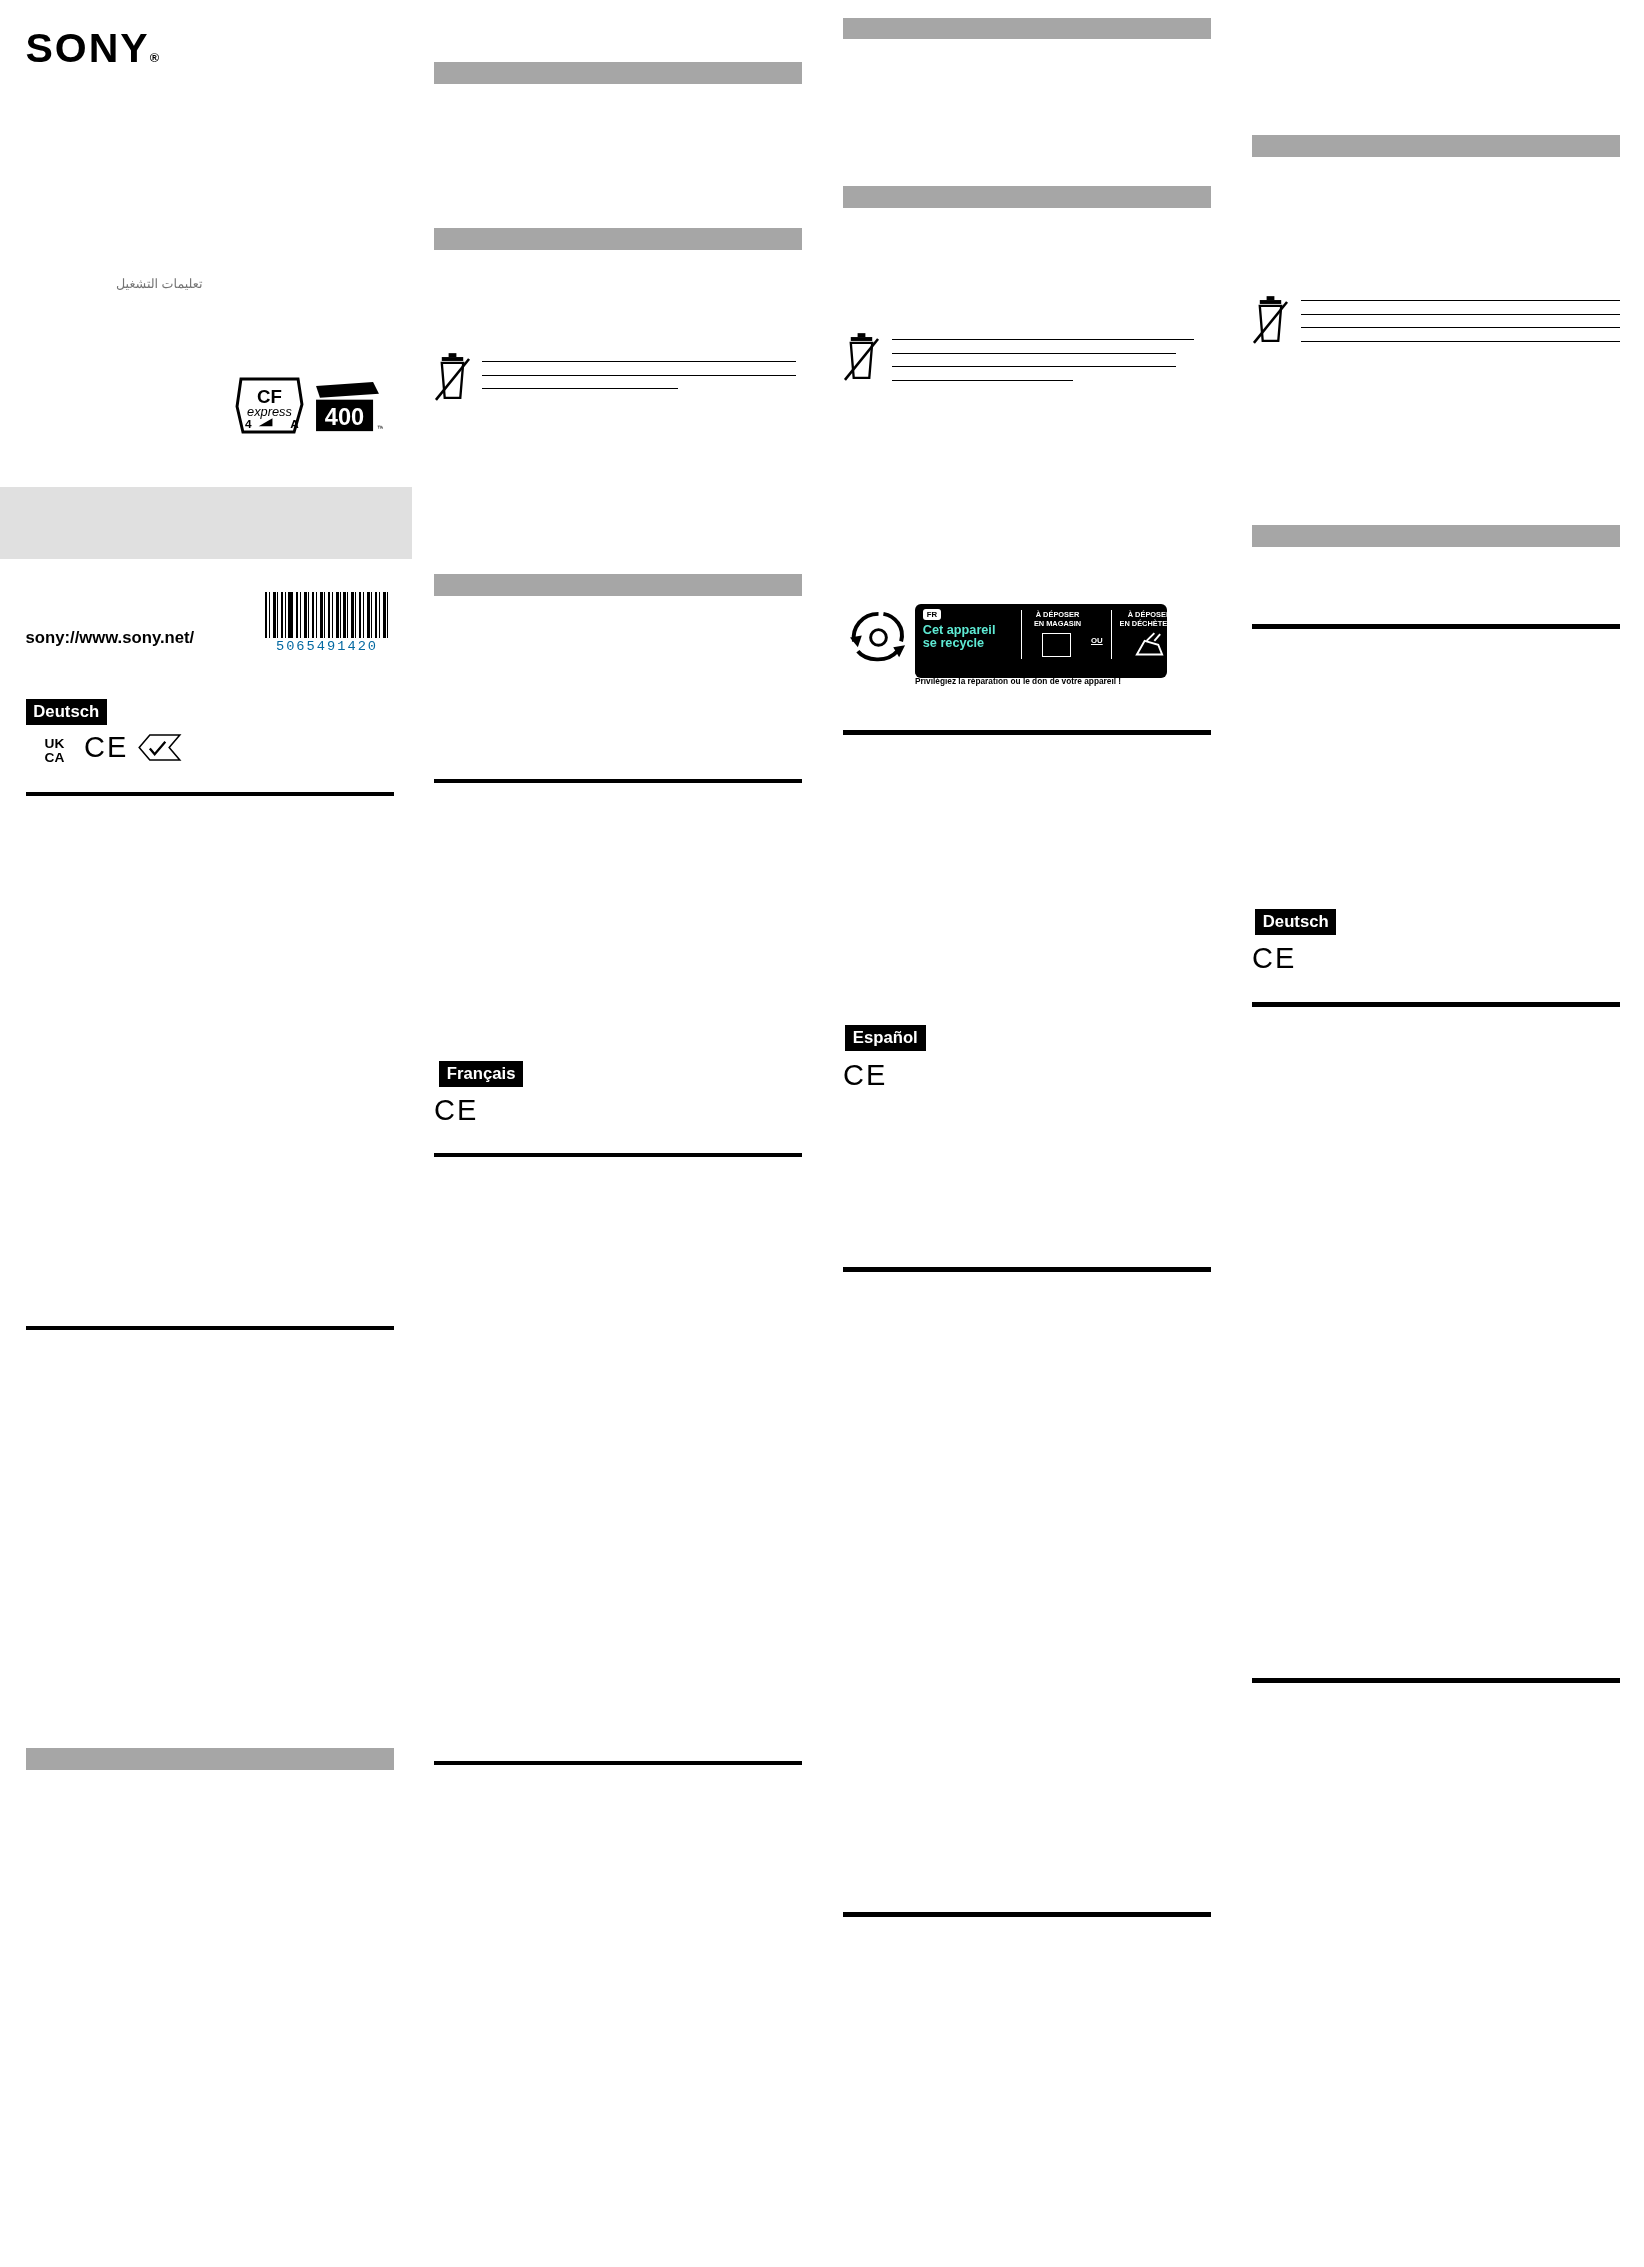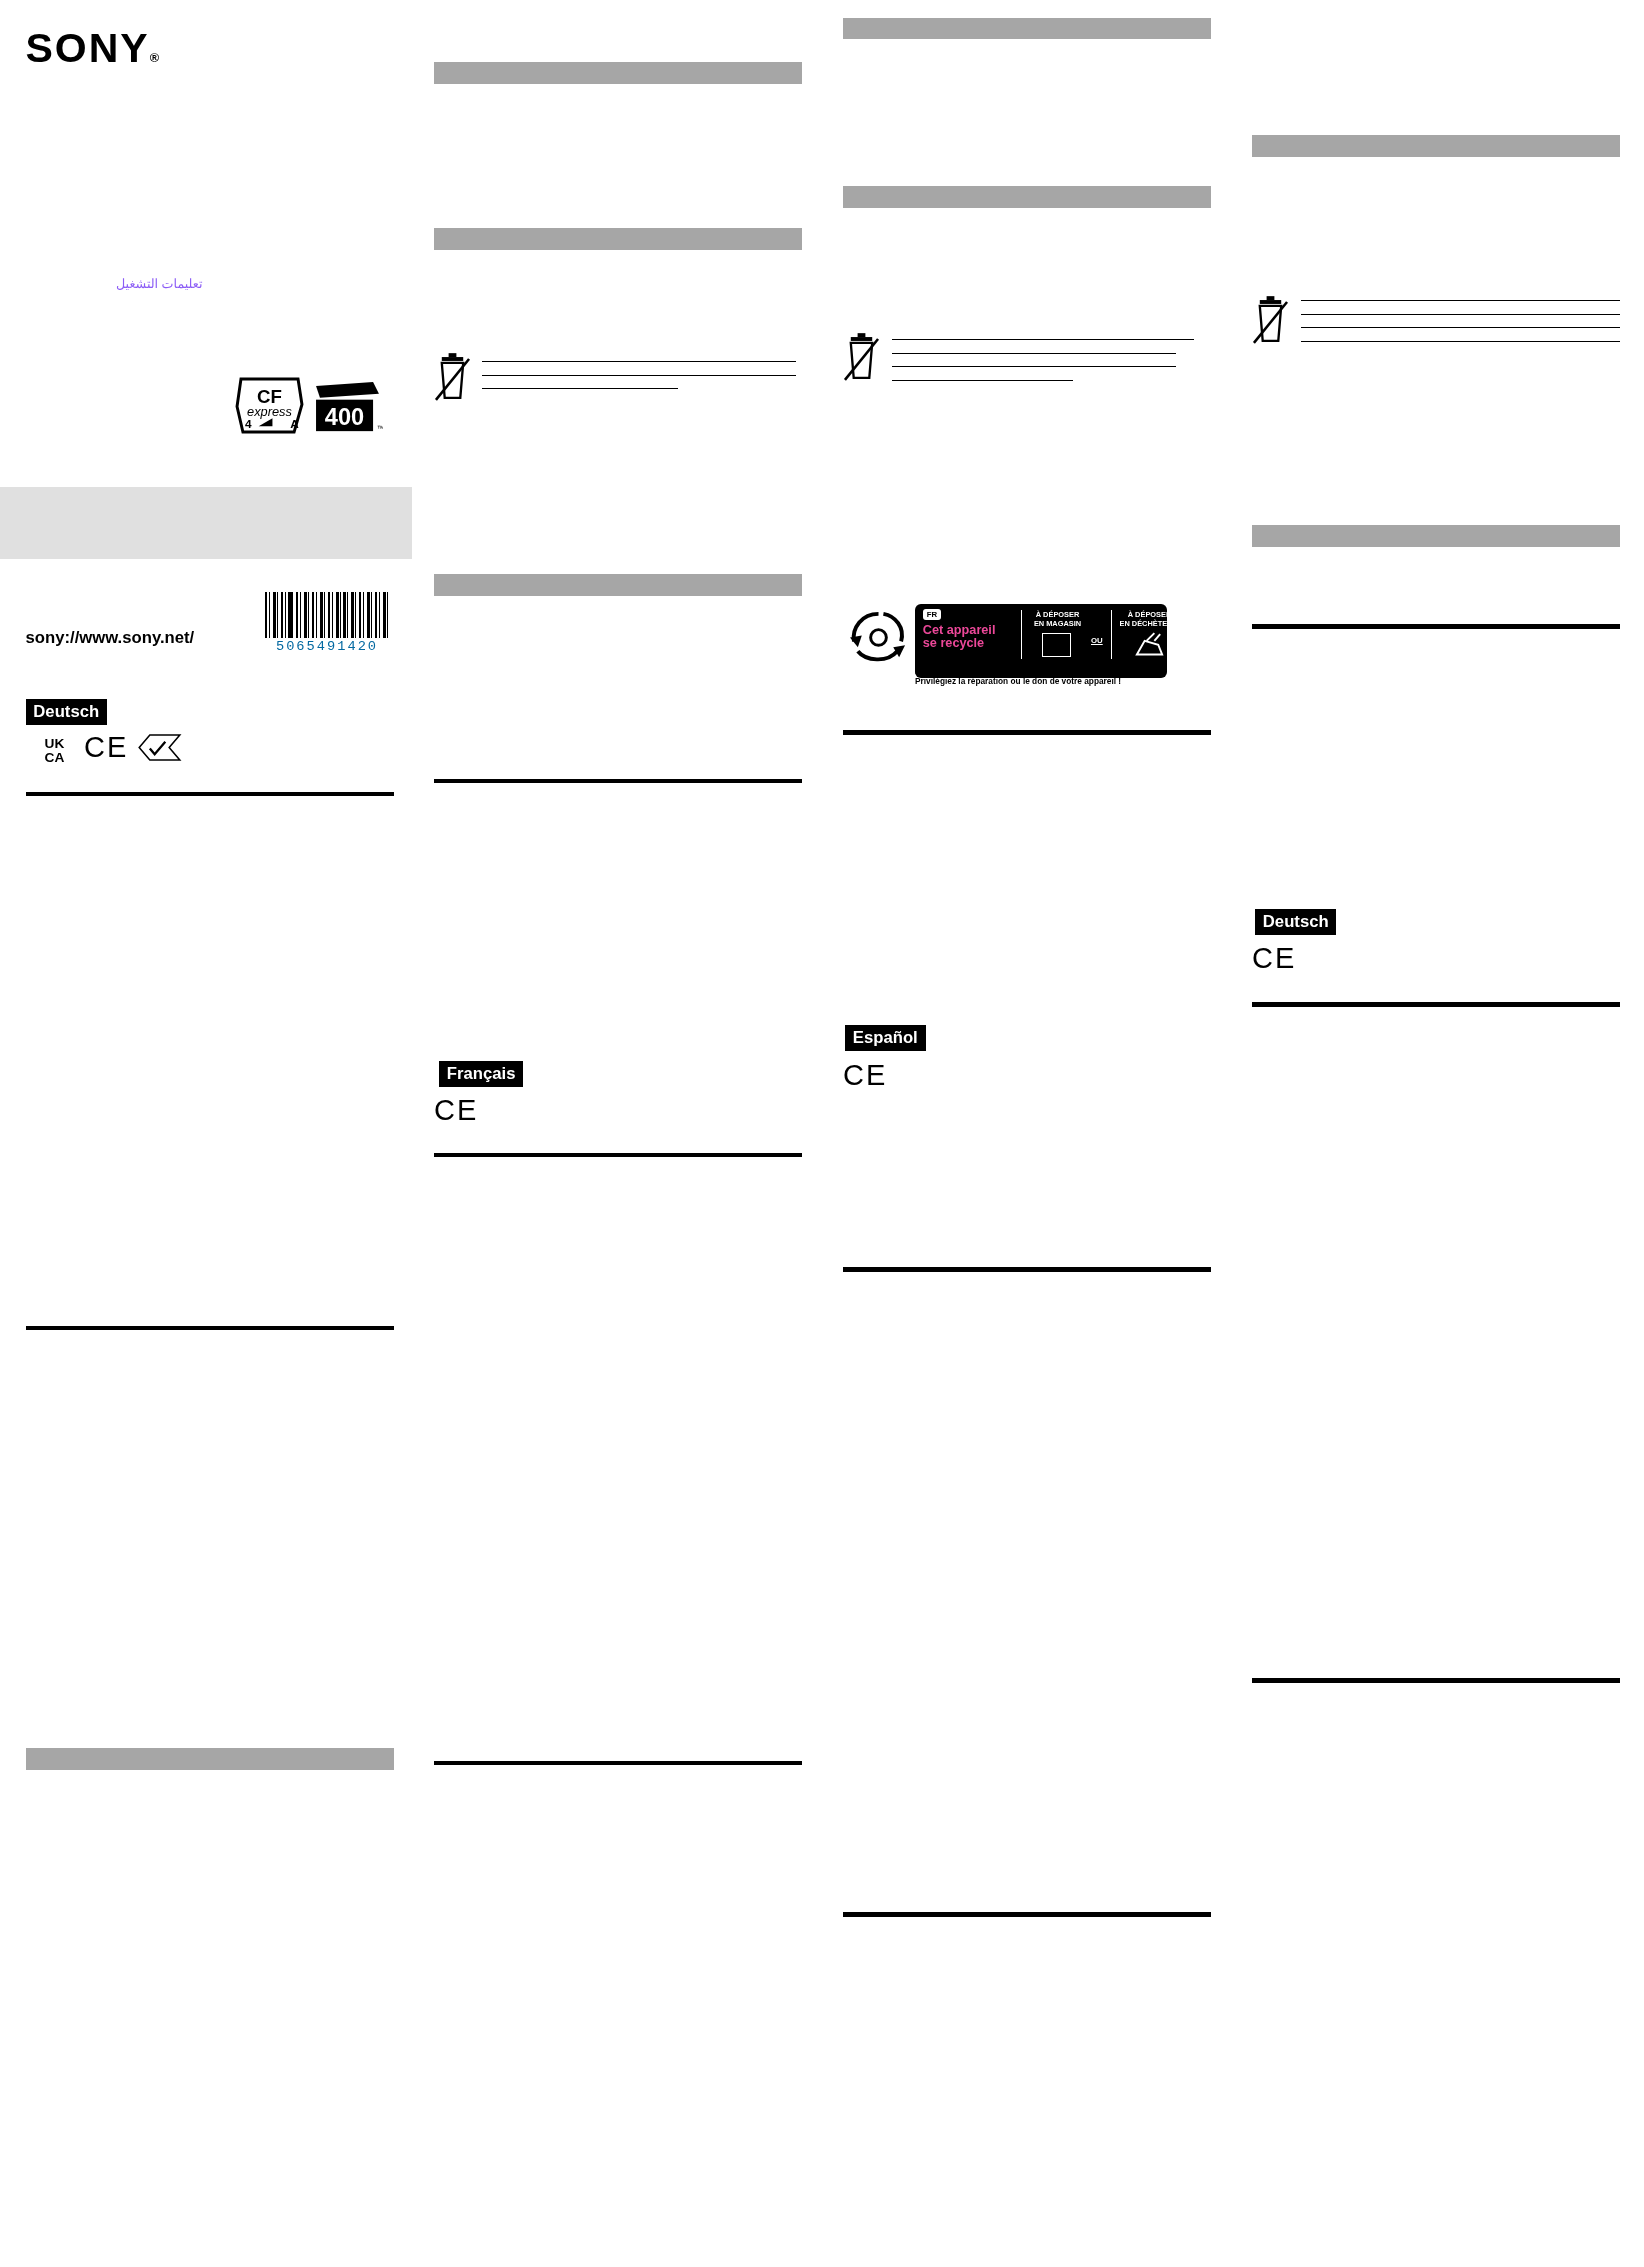--- a/index.html
+++ b/index.html
@@ -60,21 +60,21 @@
     letter-spacing: 0;
   }
 
   
   .arabic-title {
     position: absolute;
     left: 116px;
     top: 276px;
     font-size: 12.7px;
     direction: rtl;
-    color: #8b5cf6;
+    color: #737373;
     white-space: nowrap;
   }
 
   
   .url-text {
     position: absolute;
     left: 25.5px;
     top: 628px;
     font-size: 16.7px;
     font-weight: bold;
@@ -192,21 +192,21 @@
     color: #000;
     font-size: 7.8px;
     font-weight: bold;
     border-radius: 2.9px;
     padding: 1px 3.9px;
   }
   .triman .appareil {
     position: absolute;
     left: 7.8px;
     top: 19.6px;
-    color: #ec4899;
+    color: #5eead4;
     font-size: 12.7px;
     font-weight: bold;
     line-height: 13.7px;
   }
   .triman .sep {
     position: absolute;
     top: 5.9px;
     width: 1px;
     height: 49px;
     background: #fff;

